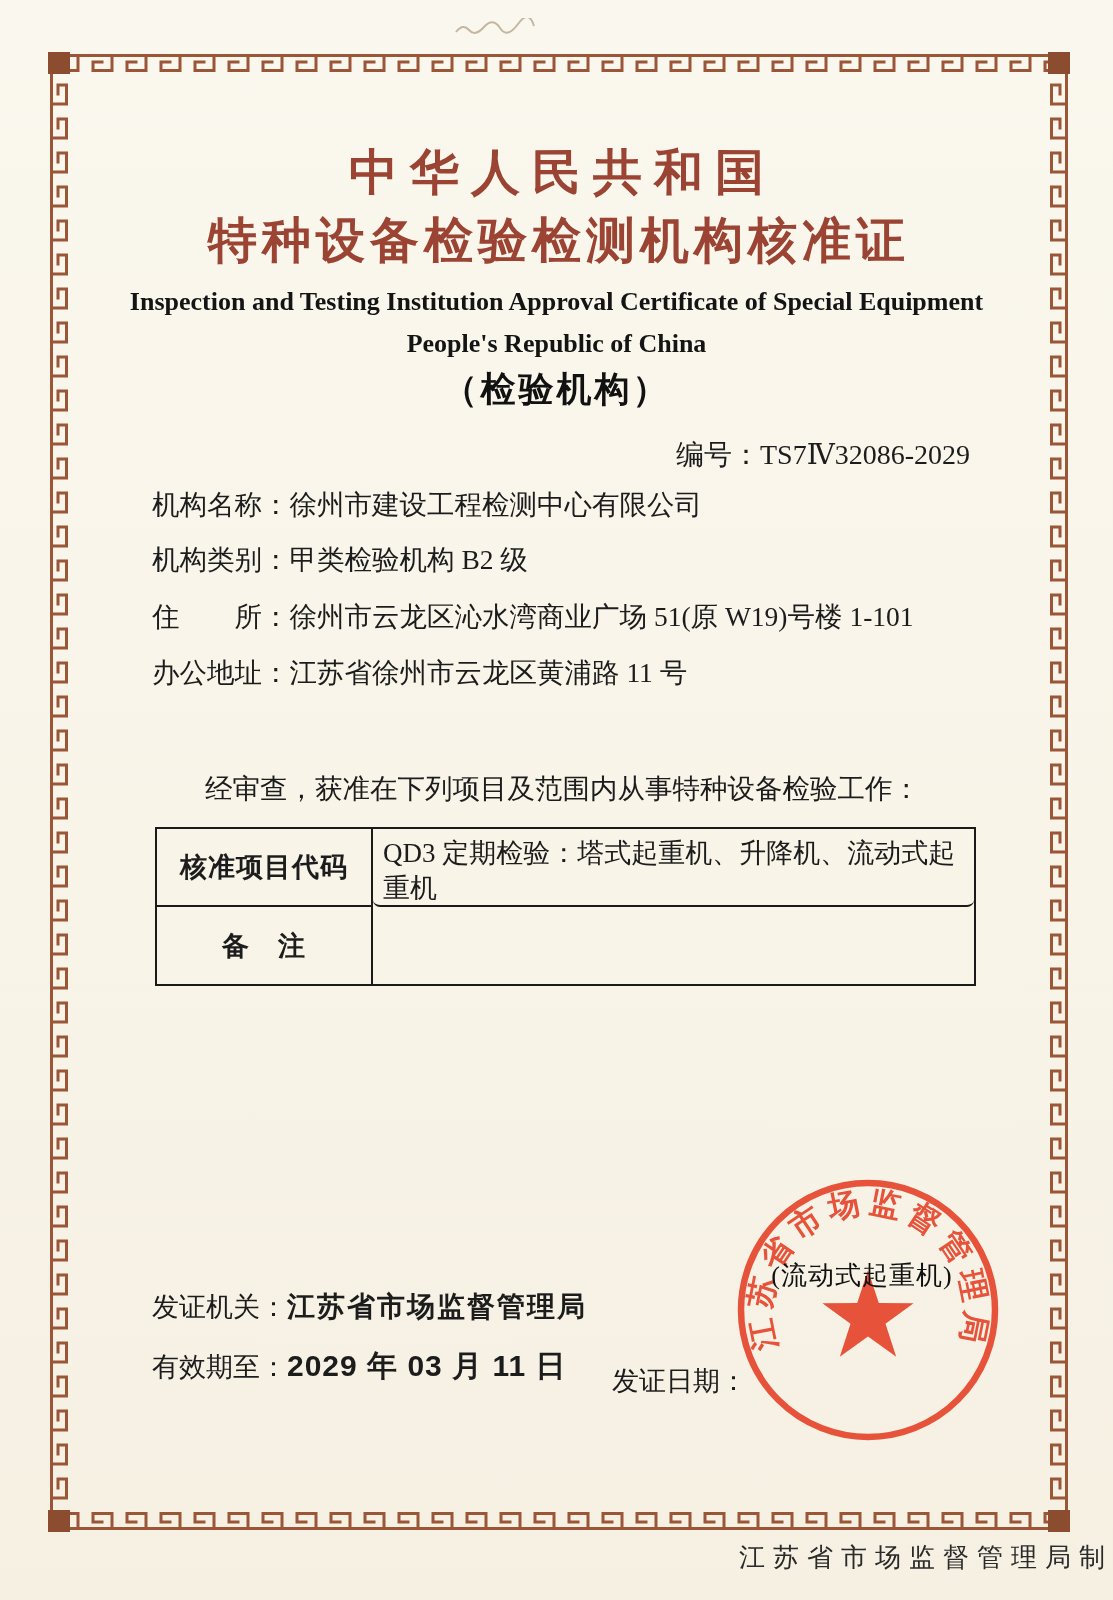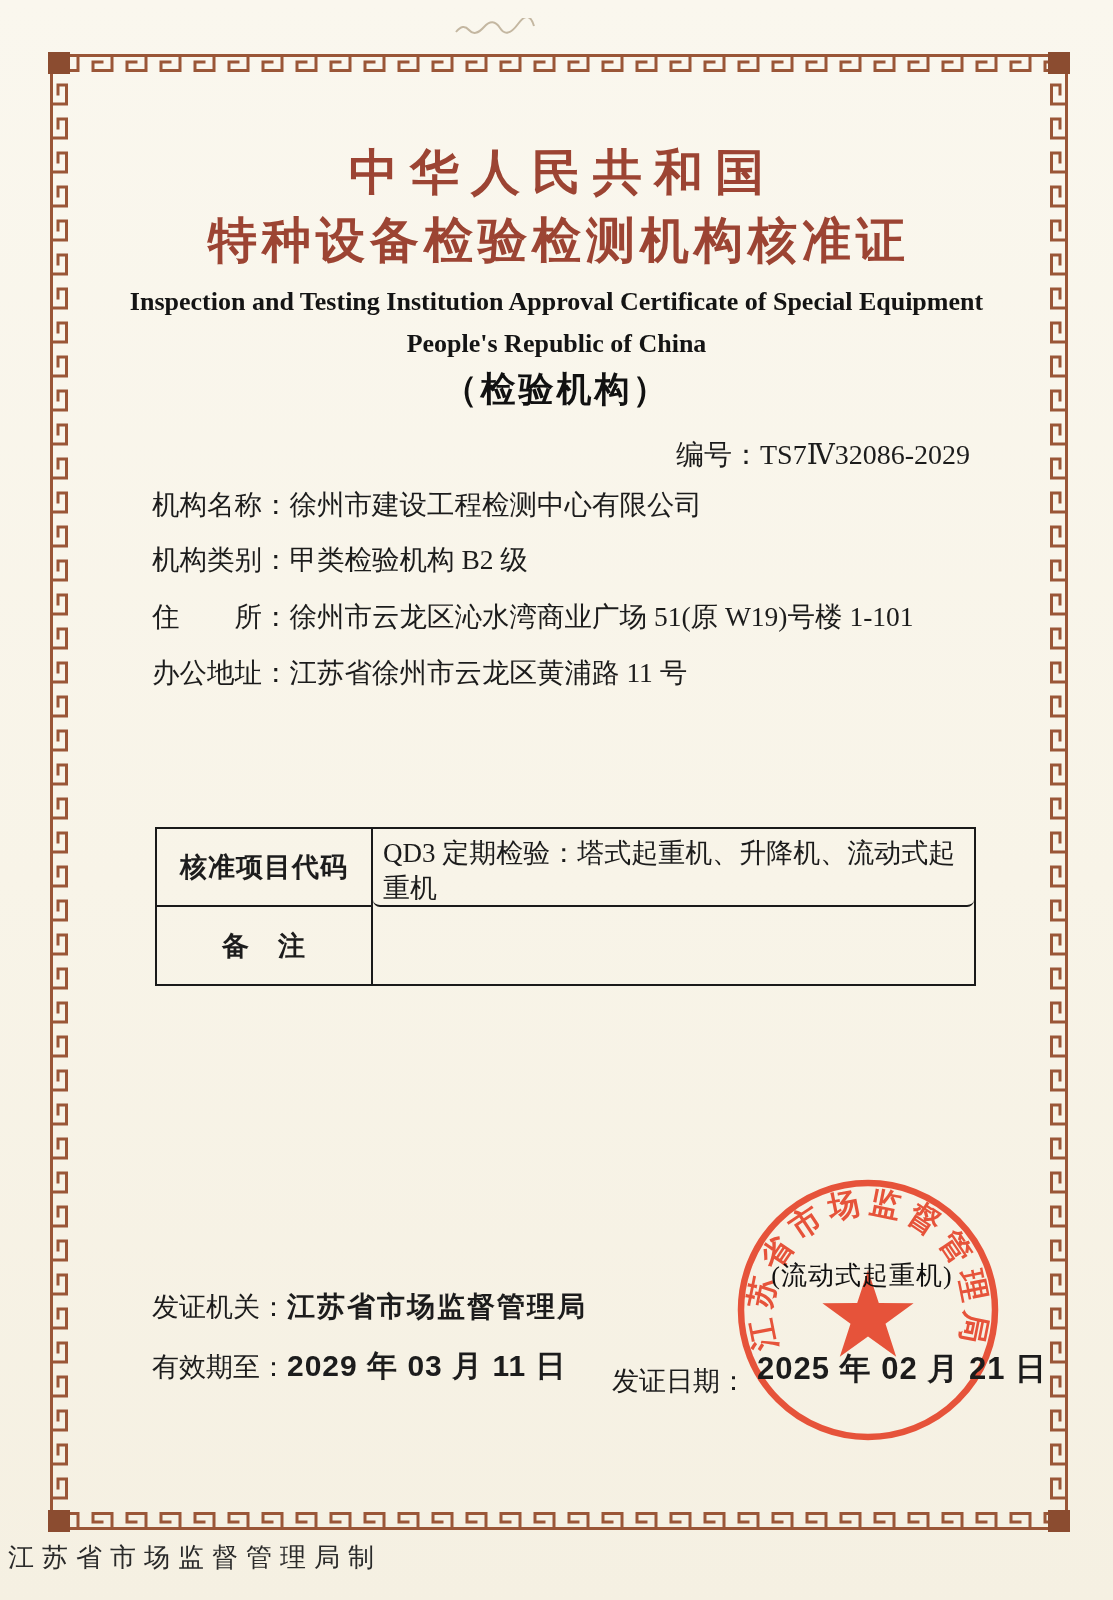--- a/index.html
+++ b/index.html
@@ -48,21 +48,21 @@
 
   .auth-row{left:152px;top:1288px;font-size:27px;white-space:nowrap;}
   .auth-value{font-weight:bold;font-size:28px;letter-spacing:2px;}
   .valid-row{left:152px;top:1346px;font-size:27px;white-space:nowrap;}
   .date-sans{font-family:"Liberation Sans","DejaVu Sans",sans-serif;font-weight:bold;font-size:30px;letter-spacing:1px;}
   .issue-label{left:612px;top:1363px;font-size:27px;white-space:nowrap;}
   .issue-value{left:757px;top:1348px;font-family:"Liberation Sans","DejaVu Sans",sans-serif;font-weight:bold;font-size:31px;letter-spacing:1px;white-space:nowrap;}
 
   .stamp-overlay{left:742px;top:1258px;width:240px;text-align:center;font-size:26px;color:#101010;letter-spacing:1px;}
 
-  .made-by{left:0;top:1540px;width:100%;text-align:left;font-size:26px;letter-spacing:8px;text-indent:8px;color:#2a2a2a;}
+  .made-by{left:0;top:1540px;width:100%;text-align:right;font-size:26px;letter-spacing:8px;text-indent:8px;color:#2a2a2a;}
 
   .pencil{position:absolute;left:452px;top:18px;z-index:2;opacity:.75;}
 </style>
 </head>
 <body>
 
 <div class="page">
 
   <svg class="border-svg" width="1113" height="1600" aria-hidden="true">
     <defs>
@@ -144,40 +144,40 @@
     <div class="abs field f2">
       <span>机构类别：</span><span>甲类检验机构 B2 级</span>
     </div>
     <div class="abs field f3">
       <span>住　　所：</span><span>徐州市云龙区沁水湾商业广场 51(原 W19)号楼 1-101</span>
     </div>
     <div class="abs field f4">
       <span>办公地址：</span><span>江苏省徐州市云龙区黄浦路 11 号</span>
     </div>
 
+    <div class="abs intro">经审查，获准在下列项目及范围内从事特种设备检验工作：</div>
 
     <div class="abs approval-table">
       <div class="cell hdr r1">核准项目代码</div>
       <div class="cell val r1">QD3 定期检验：塔式起重机、升降机、流动式起重机</div>
       <div class="cell hdr">备　注</div>
       <div class="cell remark-cell">
         <div class="remark-sub"></div>
         <div class="remark-sub second"></div>
       </div>
     </div>
 
     <div class="abs auth-row">
       <span>发证机关：</span><span class="auth-value">江苏省市场监督管理局</span>
     </div>
 
     <div class="abs valid-row">
       <span>有效期至：</span><span class="date-sans">2029 年 03 月 11 日</span>
     </div>
 
     <div class="abs issue-label">发证日期：</div>
-    <div class="abs issue-value">2025 年 02 月 21 日</div>
 
     <div class="abs stamp-overlay">(流动式起重机)</div>
 
     <div class="abs made-by">江苏省市场监督管理局制</div>
 
   </div>
 </div>
 
 </body></html>

